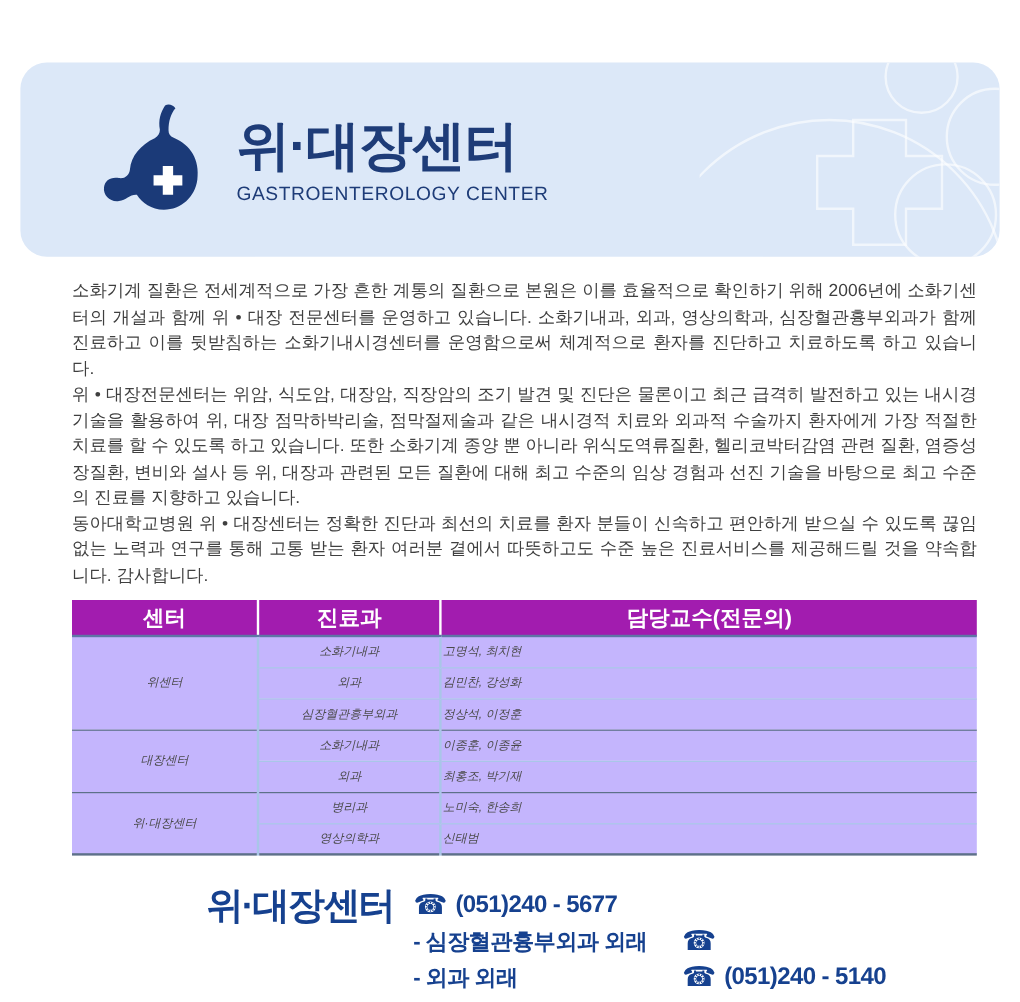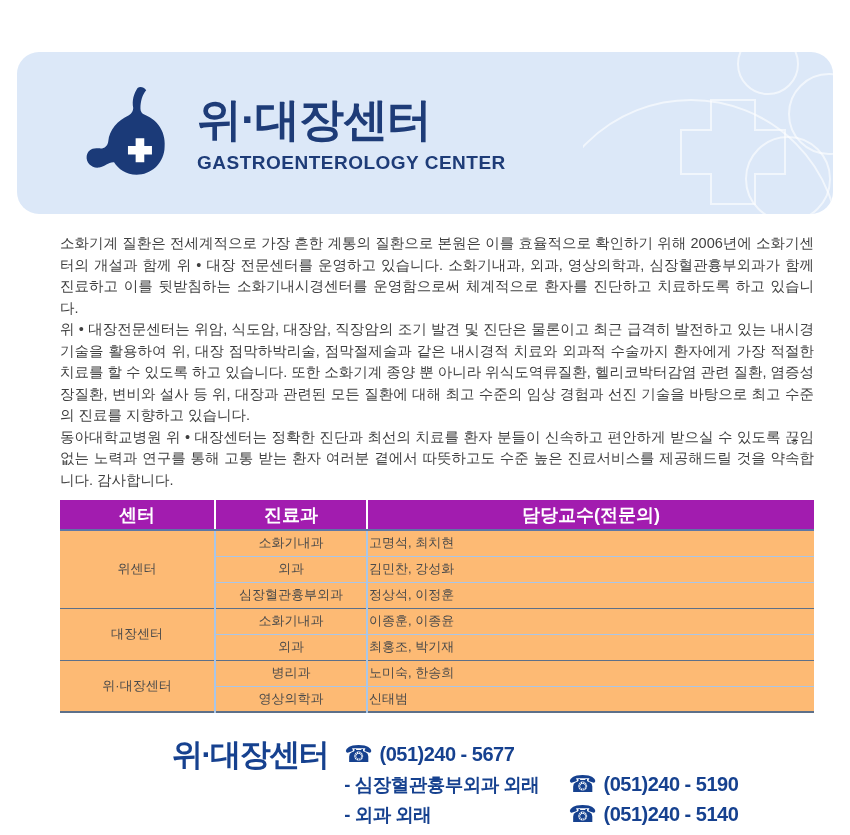--- a/index.html
+++ b/index.html
@@ -24,21 +24,21 @@
     display: flex; align-items: center;
     height: 100%; padding-left: 62px;
   }
   .stomach-icon { width: 96px; height: 106px; flex: 0 0 auto; }
   .banner-text { margin-left: 22px; padding-top: 2px; }
   .banner-title {
     font-size: 45px; font-weight: bold; color: #1e3c78;
     letter-spacing: -1px; line-height: 50px;
   }
   .banner-subtitle {
-    font-size: 19px; font-weight: bold; color: #1e3c78;
+    font-size: 16px; font-weight: normal; color: #1e3c78;
     letter-spacing: 0.5px; margin-top: 7px;
   }
   .banner-deco {
     position: absolute; right: 0; top: 0; z-index: 1;
     width: 250px; height: 170px;
   }
   .banner-deco * { stroke: #ffffff; stroke-width: 2; fill: none; opacity: 0.6; }
 
   
   .content { position: absolute; left: 60px; top: 212px; width: 754px; }
@@ -57,23 +57,24 @@
   table.doctors col.c3 { width: 447px; }
   table.doctors thead th {
     background: #a21caf; color: #ffffff;
     font-size: 18px; font-weight: bold;
     height: 30px; text-align: center;
     border-right: 2px solid #ffffff;
     border-bottom: 2px solid #5d77a6;
   }
   table.doctors thead th:last-child { border-right: none; }
   table.doctors td {
-    height: 26px; font-size: 13px; color: #4a4a4a;
+    height: 26px; font-size: 10px; color: #4a4a4a;
     text-align: center; vertical-align: middle;
-    background: #fdba74;
+    background: #c4b5fd;
+    font-style: italic;
   }
   table.doctors td.dept-cell {
     border-left: 2px solid #a9c6e8;
     border-right: 2px solid #a9c6e8;
   }
   table.doctors td.doctor-cell { text-align: left; padding-left: 1px; }
   table.doctors td.row-sep { border-top: 1px solid #a9c6e8; }
   table.doctors td.group-start { border-top: 1px solid #5d7089; }
   table.doctors tbody { border-bottom: 2px solid #5d7089; }
 
@@ -197,21 +198,20 @@
         <div class="contact-row">
           <div class="contact-phone">
             <span class="phone-icon">☎</span>
             <span>(051)240 - 5677</span>
           </div>
         </div>
         <div class="contact-row">
           <div class="contact-label">- 심장혈관흉부외과 외래</div>
           <div class="contact-phone">
             <span class="phone-icon">☎</span>
-            <span>(051)240 - 5190</span>
           </div>
         </div>
         <div class="contact-row">
           <div class="contact-label">- 외과 외래</div>
           <div class="contact-phone">
             <span class="phone-icon">☎</span>
             <span>(051)240 - 5140</span>
           </div>
         </div>
       </div>

